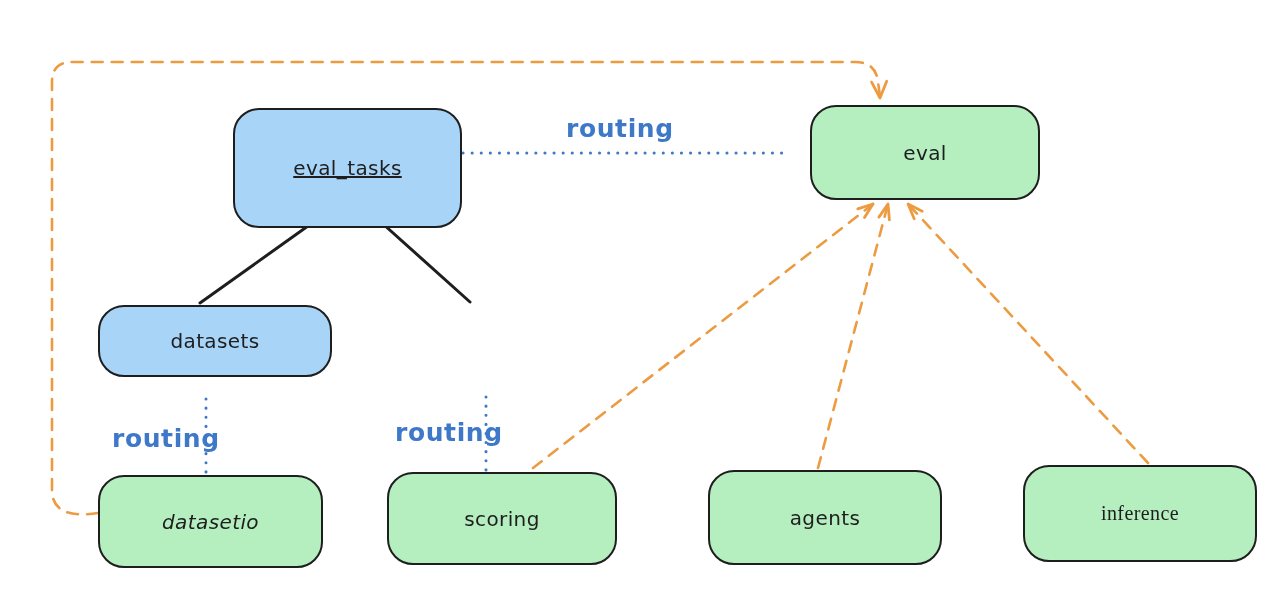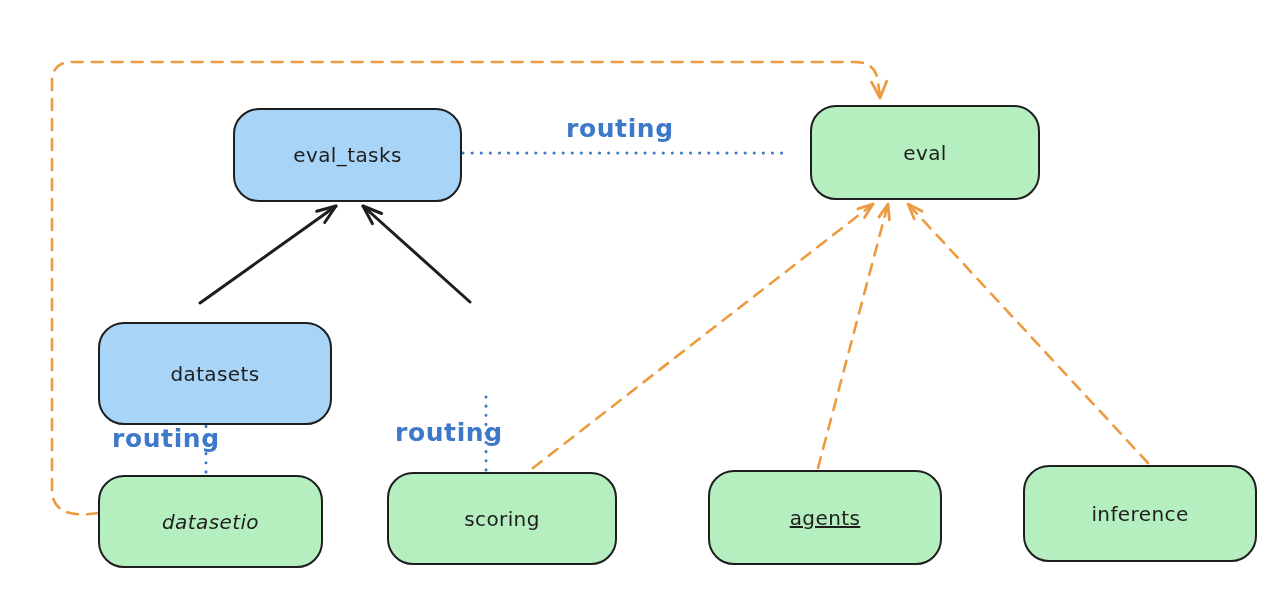--- a/index.html
+++ b/index.html
@@ -76,46 +76,46 @@
     <path class="stroke-orange-dash" d="M818,468 L888,204"></path>
     <path class="stroke-orange" d="M878.9,217.1 L888,204 L889.4,219.9"></path>
 
     <path class="stroke-orange-dash" d="M1148,463 L908,204"></path>
     <path class="stroke-orange" d="M914.2,218.7 L908,204 L922.2,211.3"></path>
 
     <path class="stroke-orange-dash" d="M98,513 C78,516 52,516 52,490 L52,82 Q52,62 72,62 L855,62 Q876,62 878,82 L880,96"></path>
     <path class="stroke-orange" d="M871.6,82.1 L880,98 L886.7,81.3"></path>
   </svg>
 
-  <div class="node blue" style="left:233px;top:108px;width:229px;height:94px;">
+  <div class="node blue" style="left:233px;top:108px;width:229px;height:120px;text-decoration:underline;">
     <span>eval_tasks</span>
   </div>
 
   <div class="node green" style="left:810px;top:105px;width:230px;height:95px;">
     <span>eval</span>
   </div>
 
-  <div class="node blue" style="left:98px;top:322px;width:234px;height:103px;">
+  <div class="node blue" style="left:98px;top:305px;width:234px;height:72px;">
     <span>datasets</span>
   </div>
 
 
   <div class="node green" style="left:98px;top:475px;width:225px;height:93px;font-style:italic;">
     <span>datasetio</span>
   </div>
 
   <div class="node green" style="left:387px;top:472px;width:230px;height:93px;">
     <span>scoring</span>
   </div>
 
-  <div class="node green" style="left:708px;top:470px;width:234px;height:95px;text-decoration:underline;">
+  <div class="node green" style="left:708px;top:470px;width:234px;height:95px;">
     <span>agents</span>
   </div>
 
-  <div class="node green" style="left:1023px;top:465px;width:234px;height:97px;">
+  <div class="node green" style="left:1023px;top:465px;width:234px;height:97px;font-family:Liberation Serif, serif;">
     <span>inference</span>
   </div>
 
   <div class="edge-label" style="left:566px;top:114px;width:100px;">routing</div>
 
   <div class="edge-label" style="left:112px;top:424px;width:90px;">routing</div>
 
   <div class="edge-label" style="left:395px;top:418px;width:88px;">routing</div>
 
 </div>

